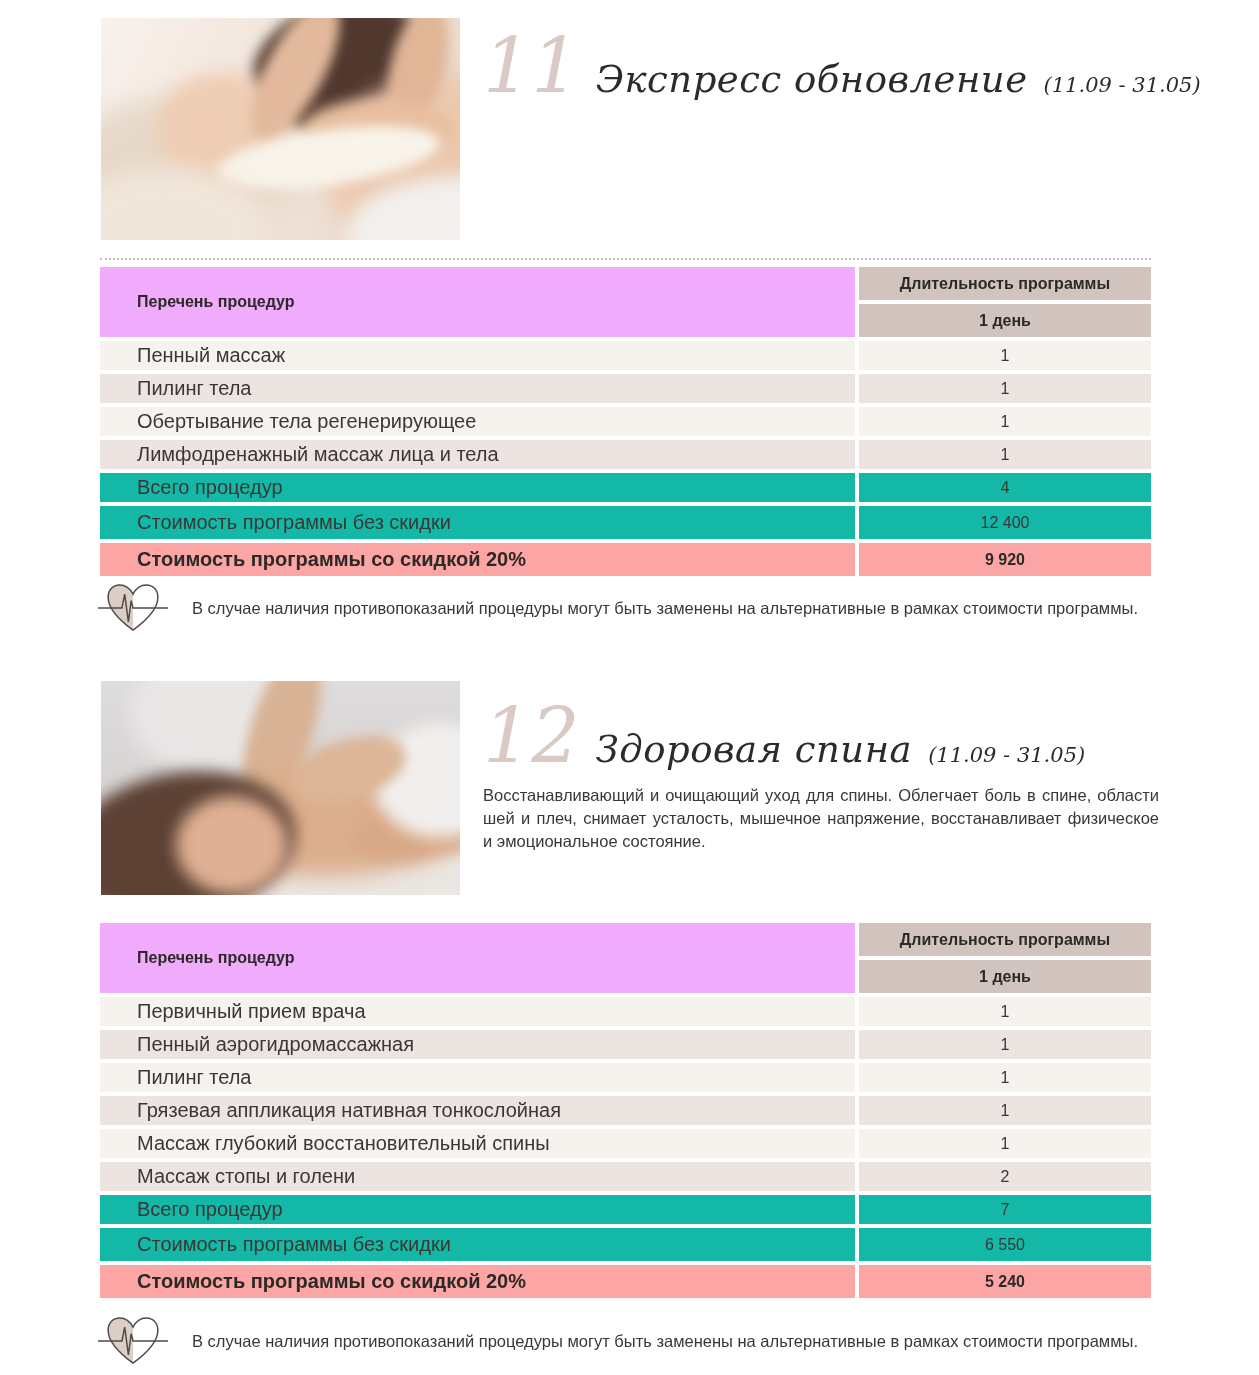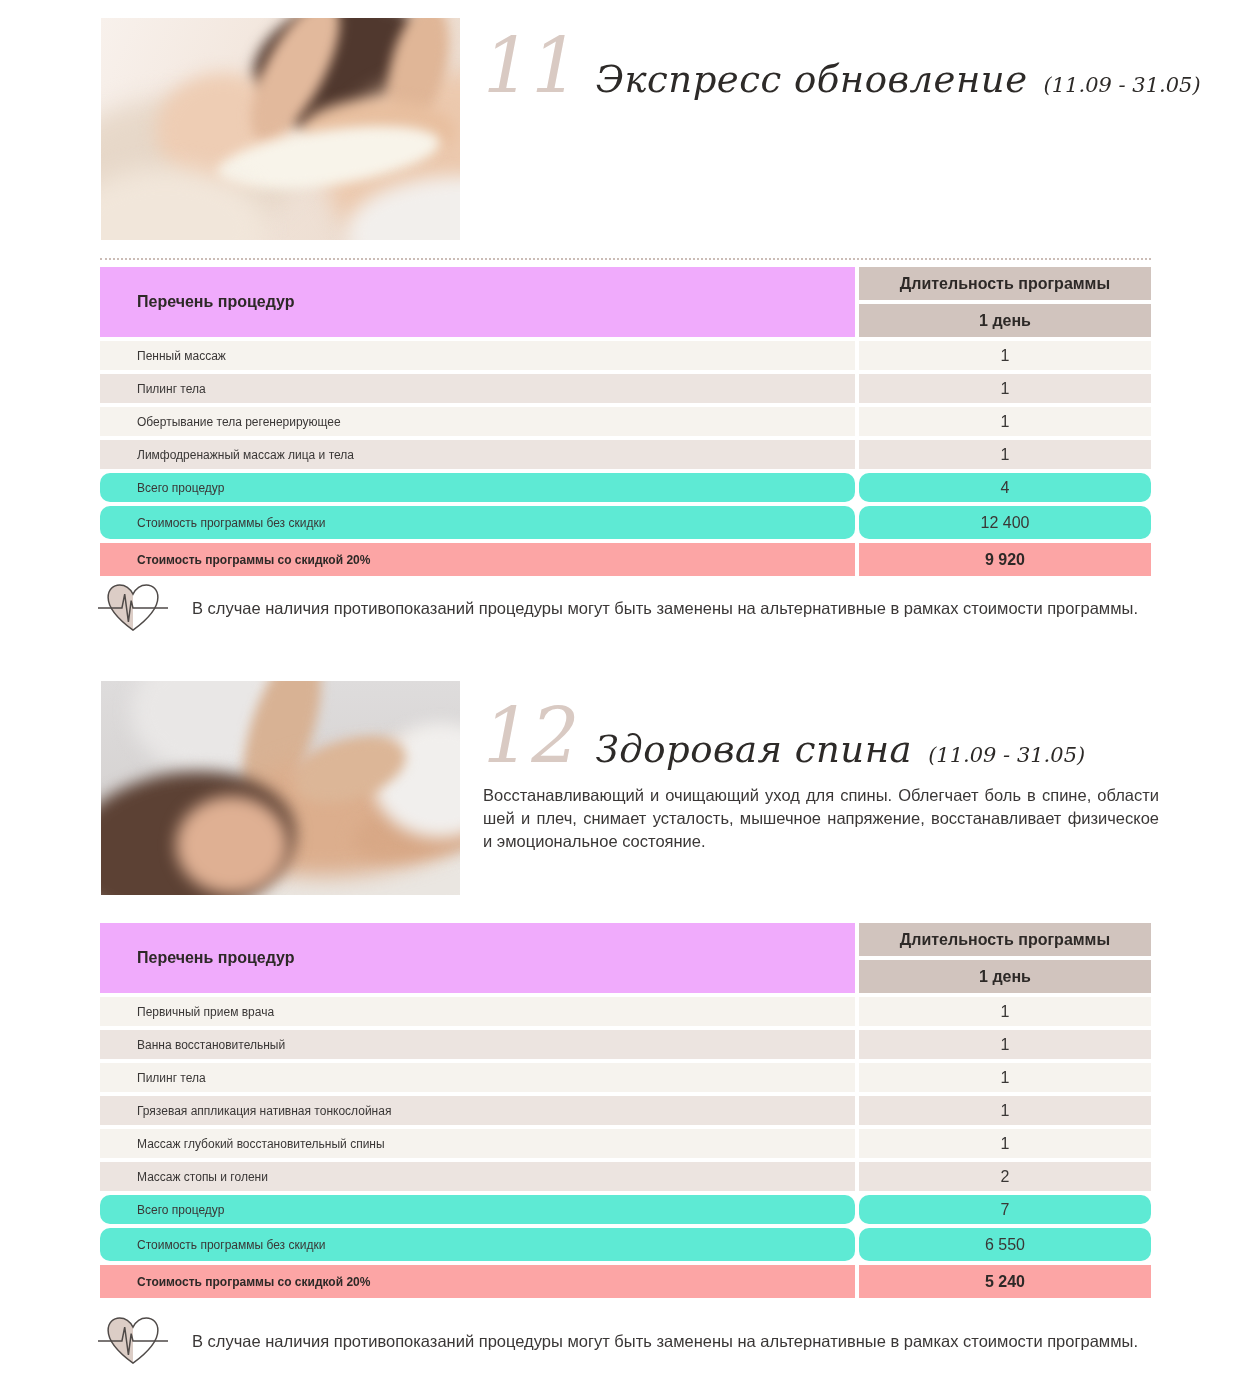--- a/index.html
+++ b/index.html
@@ -50,30 +50,30 @@
     padding-left:37px; height:70px; font-weight:bold; font-size:16px; color:#2d2927;
   }
   .h-right { width:292px; display:flex; flex-direction:column; gap:4px; }
   .h-right .h-cell {
     height:33px; background:#d1c4be; display:flex; align-items:center;
     justify-content:center; font-weight:bold; font-size:16px; color:#2d2927;
   }
   .t-row { display:flex; gap:4px; margin-bottom:4px; }
   .t-row .c-left {
     width:718px; padding-left:37px; display:flex; align-items:center;
-    font-size:12px; height:29px;
+    font-size:20px; height:29px;
   }
   .t-row .c-right {
     width:292px; display:flex; align-items:center; justify-content:center;
     font-size:16px; height:29px;
   }
   .t-row.tall .c-left, .t-row.tall .c-right { height:33px; }
   .t-row.light .c-left, .t-row.light .c-right { background:#f6f3ee; }
   .t-row.pink  .c-left, .t-row.pink  .c-right { background:#ece4e0; }
-  .t-row.sum   .c-left, .t-row.sum   .c-right { background:#5eead4;border-radius:10px; }
+  .t-row.sum   .c-left, .t-row.sum   .c-right { background:#14b8a6; }
   .t-row.bold  .c-left, .t-row.bold  .c-right { background:#fca5a5; font-weight:bold; color:#2d2927; }
 
   
   .note { position:absolute; left:98px; width:1062px; display:flex; align-items:center; gap:24px; }
   .note-1 { top:580px; }
   .note-2 { top:1313px; }
   .note svg { flex:0 0 auto; }
   .note-text { font-size:16.5px; color:#3a3736; line-height:22px; }
 </style>
 </head>
@@ -177,21 +177,21 @@
       <div class="h-right">
         <div class="h-cell">Длительность программы</div>
         <div class="h-cell">1 день</div>
       </div>
     </div>
     <div class="t-row light">
       <div class="c-left">Первичный прием врача</div>
       <div class="c-right">1</div>
     </div>
     <div class="t-row pink">
-      <div class="c-left">Ванна восстановительный</div>
+      <div class="c-left">Пенный аэрогидромассажная</div>
       <div class="c-right">1</div>
     </div>
     <div class="t-row light">
       <div class="c-left">Пилинг тела</div>
       <div class="c-right">1</div>
     </div>
     <div class="t-row pink">
       <div class="c-left">Грязевая аппликация нативная тонкослойная</div>
       <div class="c-right">1</div>
     </div>

